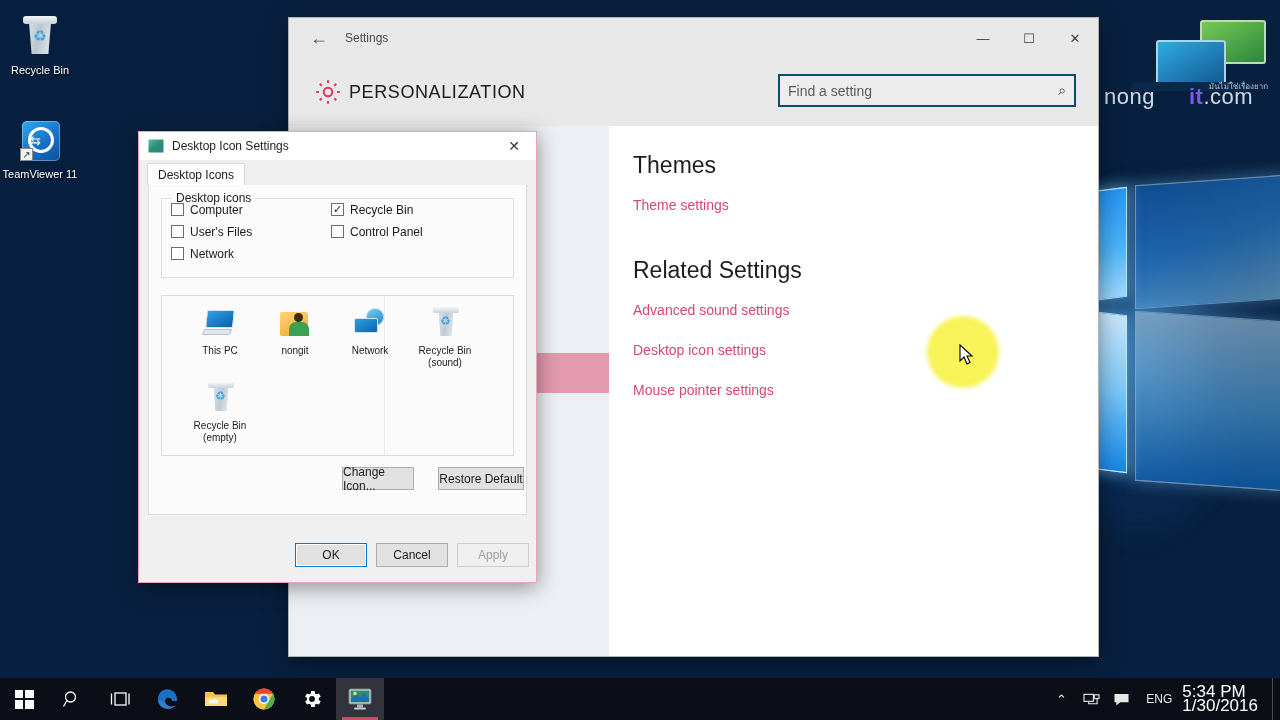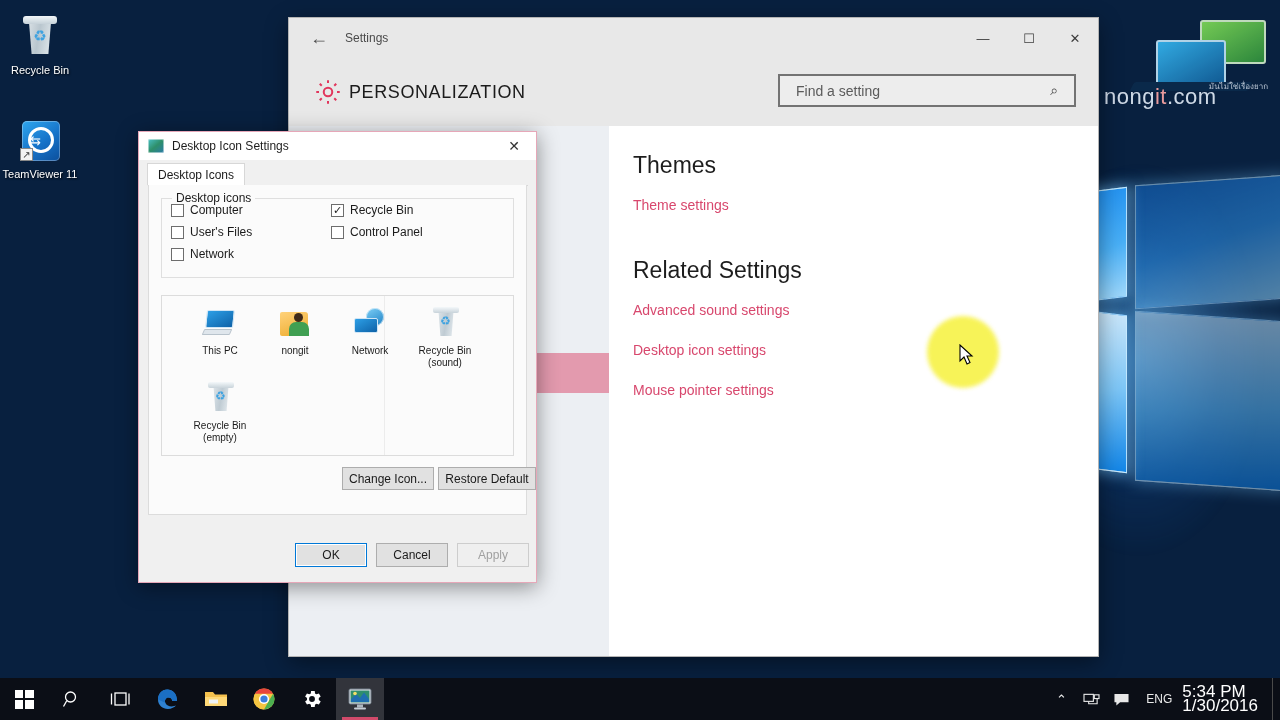--- a/index.html
+++ b/index.html
@@ -89,21 +89,21 @@
   #wm-screen-back {
     position: absolute; right: 8px; top: 2px; width: 66px; height: 44px;
     background: linear-gradient(150deg, #7ed957, #2f8f3c); border: 2px solid #cfe9c8; border-radius: 3px;
   }
   #wm-screen-front {
     position: absolute; right: 48px; top: 22px; width: 70px; height: 46px;
     background: linear-gradient(150deg, #35b6f0, #125f9a); border: 2px solid #bfe2f5; border-radius: 3px;
   }
   #wm-base { position: absolute; right: 24px; top: 64px; width: 118px; height: 9px; background: #0b2a4b; border-radius: 2px; transform: skewX(-28deg); }
   #wm-text { position: absolute; left: 0; top: 66px; width: 170px; color: #dfe9f5; font-size: 22px; letter-spacing: .5px; }
-  #wm-it { color: #fca5a5; font-weight: normal; }
+  #wm-it { color: #8b5cf6; font-weight: bold; margin-left: 34px; }
   #wm-thai { position: absolute; right: 6px; top: 62px; color: #cfd9e6; font-size: 8px; }
 
   
   #settings-window {
     position: absolute; left: 289px; top: 18px; width: 809px; height: 638px;
     background: #ffffff; box-shadow: 0 0 0 1px #b4b4b4, 0 6px 22px rgba(0,0,0,.45);
   }
   #settings-titlebar { height: 40px; background: #e8e8e8; display: flex; align-items: center; position: relative; }
   #back-button {
     width: 44px; height: 32px; margin-left: 8px; display: flex; align-items: center; justify-content: center;
@@ -112,21 +112,21 @@
   #settings-title { font-size: 12px; color: #4a4a4a; margin-left: 4px; }
   .wincontrols { position: absolute; right: 0; top: 0; height: 40px; display: flex; }
   .wc-btn { width: 46px; height: 40px; display: flex; align-items: center; justify-content: center; color: #3c3c3c; font-size: 13px; }
   #settings-header {
     height: 68px; background: #e8e8e8; display: flex; align-items: center; padding: 0 22px; position: relative;
   }
   #gear-icon-wrap { width: 34px; height: 34px; color: #e1365c; display: flex; align-items: center; justify-content: center; }
   #personalization-title { font-size: 18px; letter-spacing: .6px; color: #1b1b1b; margin-left: 4px; }
   #find-setting-box {
     position: absolute; right: 22px; top: 16px; width: 298px; height: 33px;
-    background: #ededed; border: 2px solid #737373; display: flex; align-items: center; padding: 0 16px; margin-left: 17px;
+    background: #ededed; border: 2px solid #0c4a6e; display: flex; align-items: center; padding: 0 8px; margin-left: 17px;
   }
   #find-setting-input {
     flex: 1; border: none; outline: none; background: transparent;
     font-family: "Liberation Sans", sans-serif; font-size: 14px; color: #3a3a3a;
   }
   #find-setting-input::placeholder { color: #5b5b5b; }
   #search-icon { color: #4a4a4a; font-size: 14px; }
 
   #settings-body { display: flex; height: 530px; justify-content: space-between; }
   #settings-sidebar { width: 320px; background: #eceff3; padding: 14px 0 0 26px; position: relative; }
@@ -169,21 +169,21 @@
   }
 
   #group-desktop-icons {
     position: absolute; left: 12px; top: 13px; right: 12px; height: 80px;
     border: 1px solid #dfdfdf;
   }
   #group-legend {
     position: absolute; left: 10px; top: -8px; background: #fbfbfb; padding: 0 4px;
     font-size: 12px; color: #1b1b1b;
   }
-  .cb-row { position: absolute; display: flex; align-items: center; font-size: 12px; color: #1b1b1b; }
+  .cb-row { position: absolute; display: flex; align-items: flex-start; font-size: 12px; color: #1b1b1b; }
   .cbox {
     width: 13px; height: 13px; border: 1px solid #6d6d6d; background: #fff;
     margin-right: 6px; display: inline-flex; align-items: center; justify-content: center;
     font-size: 11px; line-height: 11px; color: #1b1b1b;
   }
   #cb-computer { left: 22px; top: 18px; }
   #cb-userfiles { left: 22px; top: 40px; }
   #cb-network { left: 22px; top: 62px; }
   #cb-recyclebin { left: 182px; top: 18px; }
   #cb-controlpanel { left: 182px; top: 40px; }
@@ -220,22 +220,22 @@
     background: linear-gradient(100deg, #e3eaee 0%, #bfcbd3 50%, #eef3f6 100%);
     clip-path: polygon(12% 0, 88% 0, 78% 100%, 22% 100%); }
   .prb-lid { position: absolute; left: 6px; top: 1px; width: 26px; height: 6px; border-radius: 2px;
     background: linear-gradient(180deg, #f4f8fa, #c8d3da); }
   .prb-mark { position: absolute; left: 13px; top: 9px; color: #3ea2e0; font-size: 12px; line-height: 12px; }
 
   #change-icon-btn, #restore-default-btn {
     position: absolute; height: 23px; background: #e1e1e1; border: 1px solid #adadad;
     font-size: 12px; color: #1b1b1b; cursor: default; display: flex; align-items: center; justify-content: center;
   }
-  #change-icon-btn { left: 193px; top: 282px; width: 92px; }
-  #restore-default-btn { left: 289px; top: 282px; width: 98px; }
+  #change-icon-btn { left: 193px; top: 282px; width: 72px; }
+  #restore-default-btn { left: 289px; top: 282px; width: 86px; }
 
   #allow-themes-row { position: absolute; left: 20px; top: 365px; display: flex; align-items: center; font-size: 12px; color: #1b1b1b; }
 
   #dialog-footer { position: absolute; left: 0; right: 0; bottom: 0; height: 58px; background: #f0f0f0; }
   .footer-btn {
     position: absolute; top: 19px; height: 24px; width: 72px; background: #e1e1e1; border: 1px solid #adadad;
     font-size: 12px; color: #1b1b1b; display: flex; align-items: center; justify-content: center; cursor: default;
   }
   #ok-btn { left: 156px; border: 1px solid #0078d7; box-shadow: inset 0 0 0 1px #ffffff; }
   #cancel-btn { left: 237px; }

